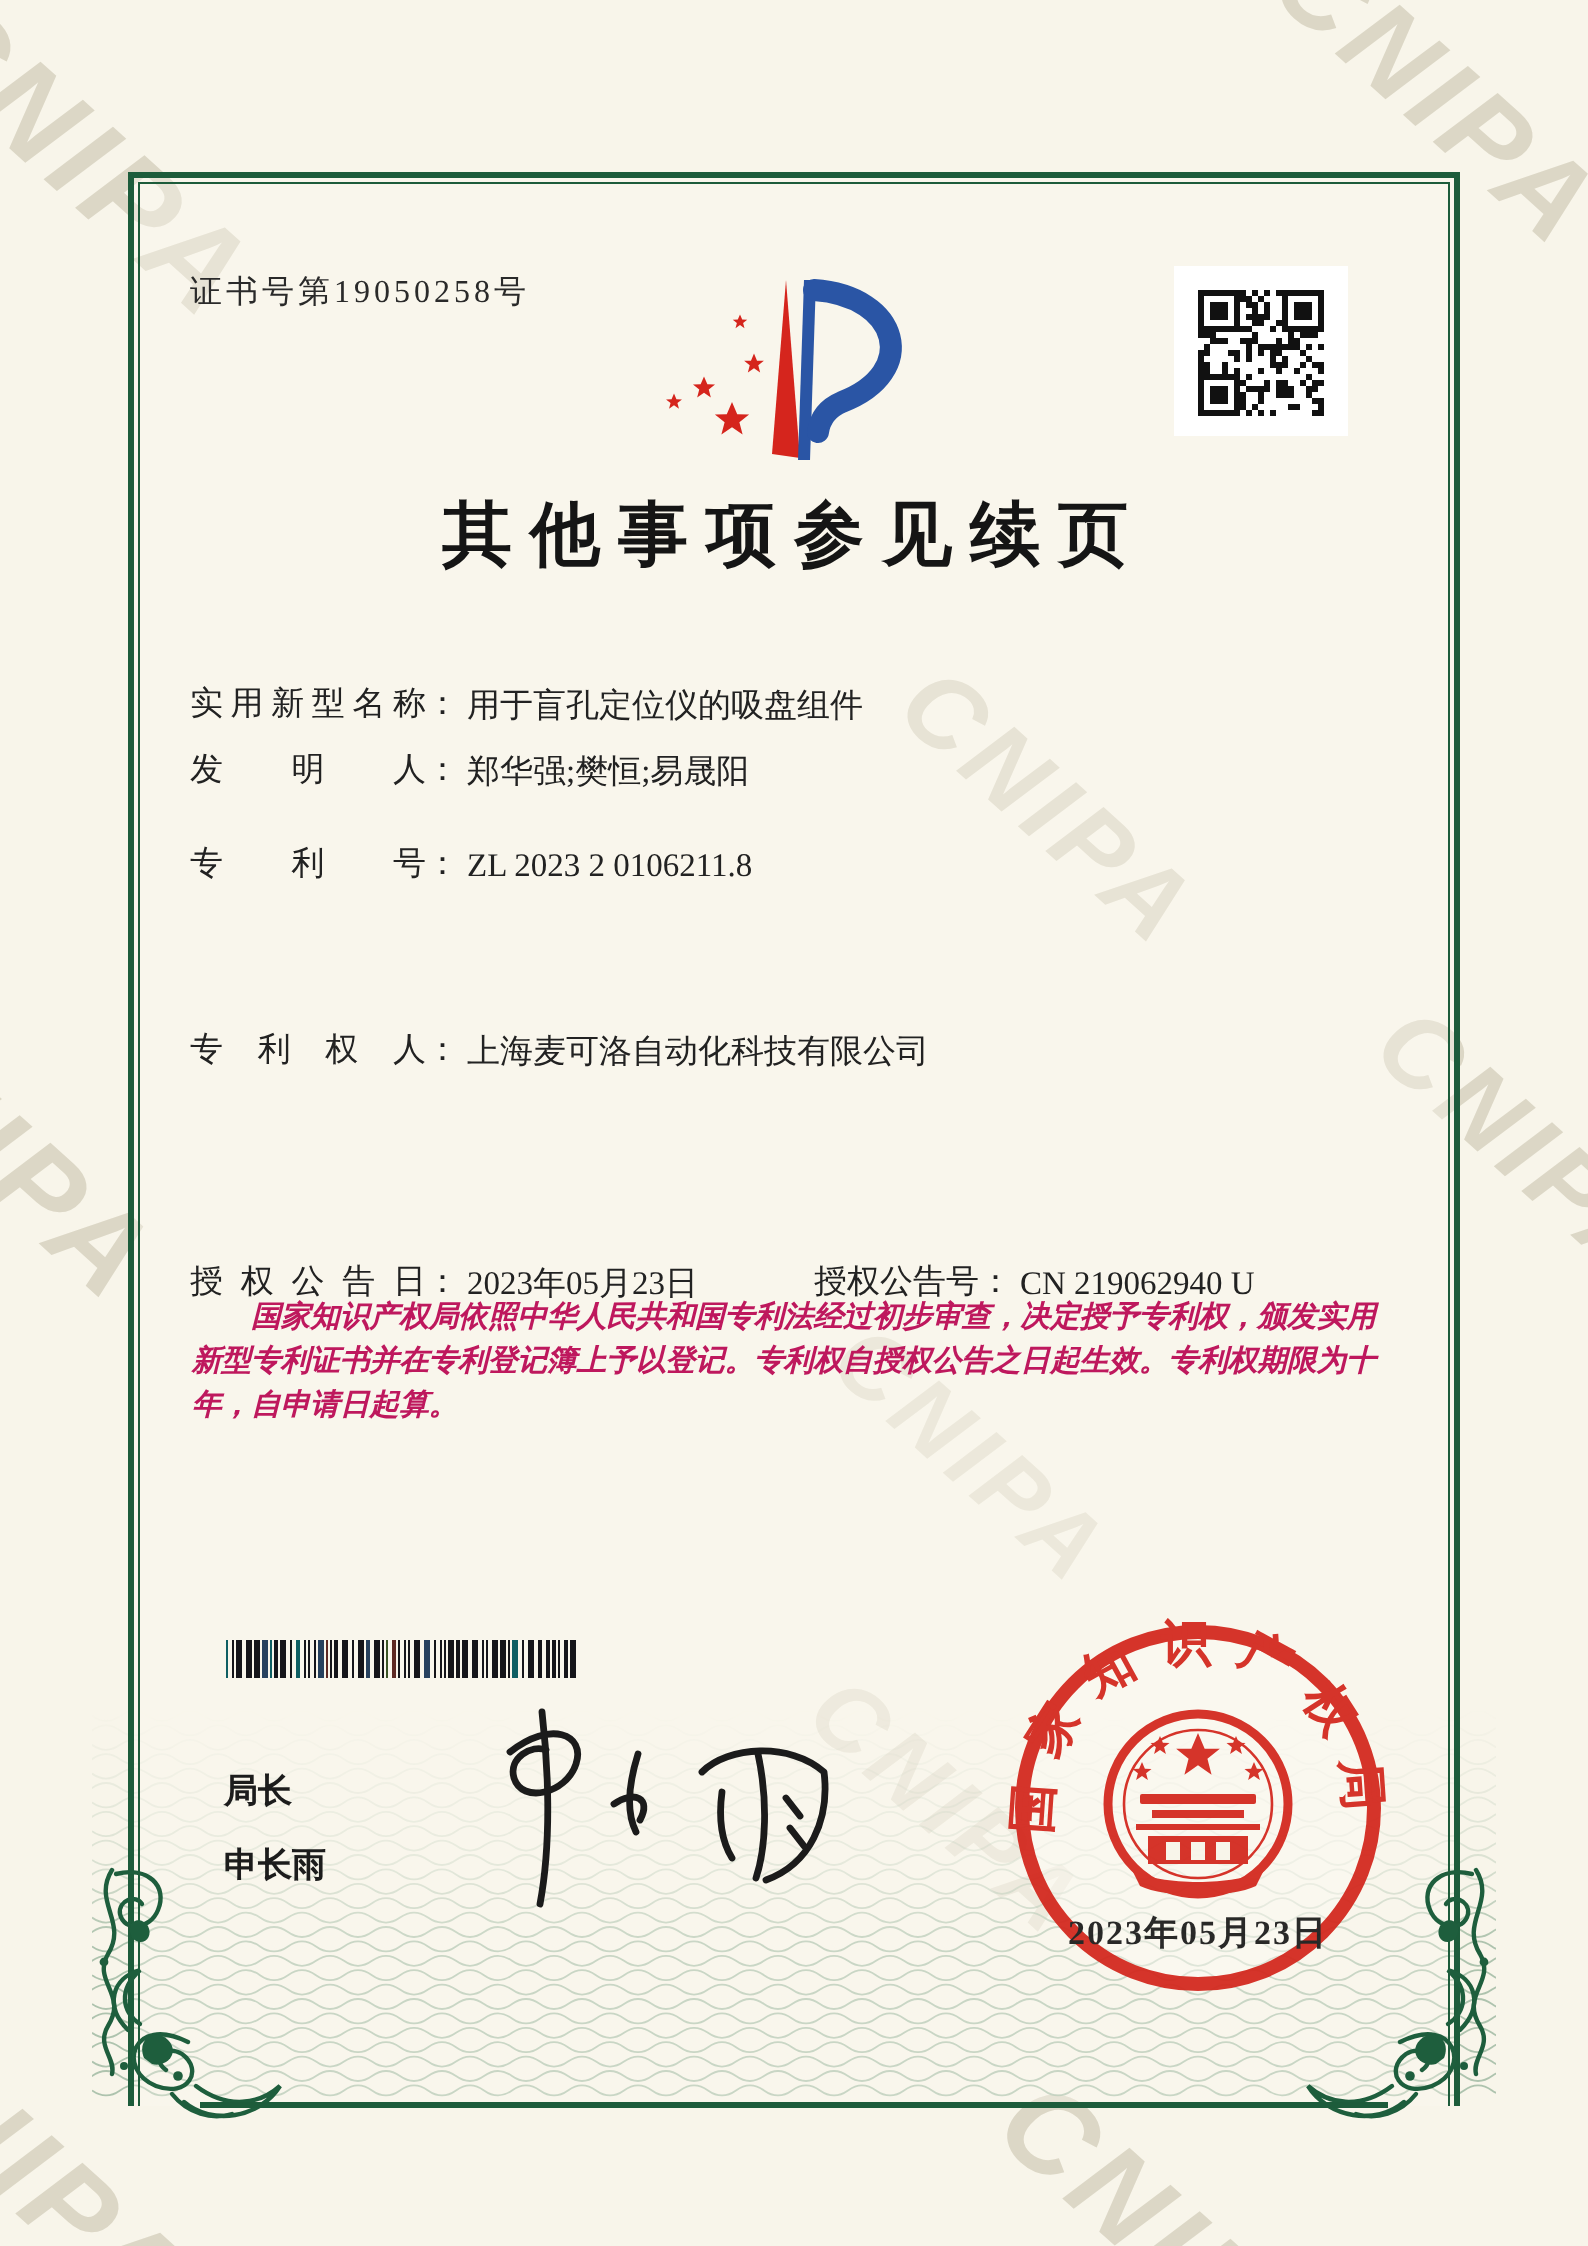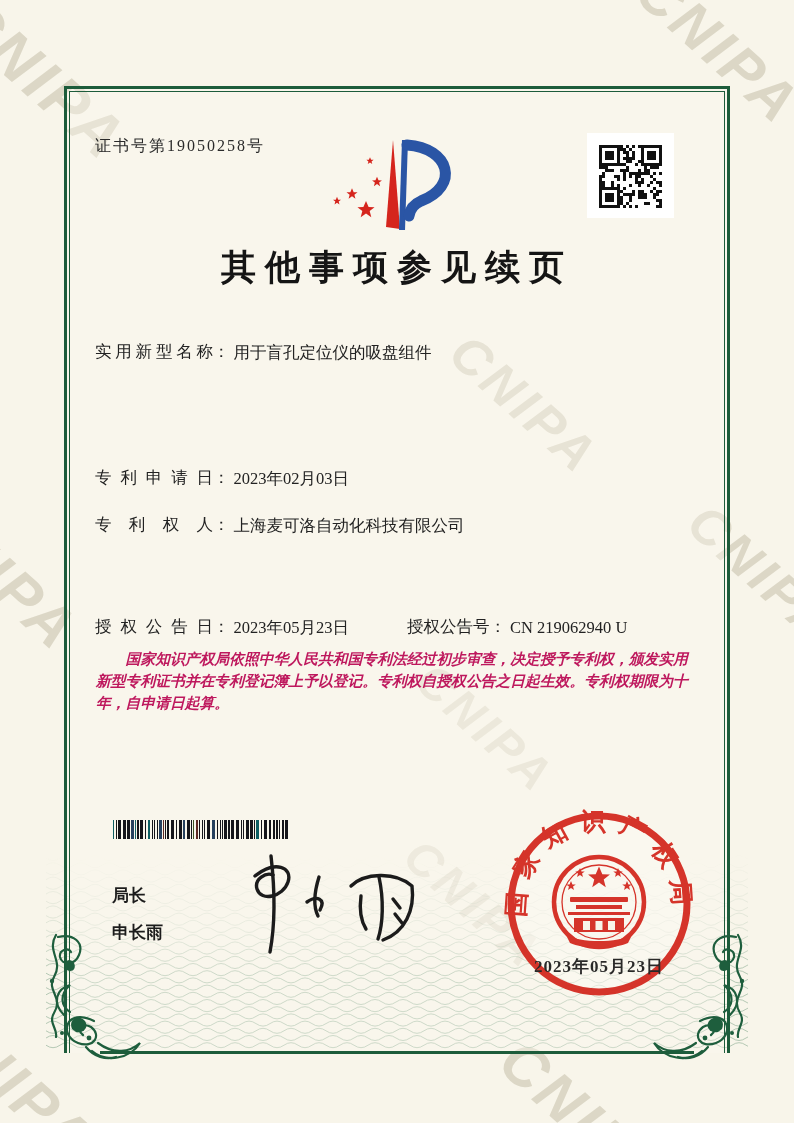--- a/index.html
+++ b/index.html
@@ -269,27 +269,30 @@
         <rect x="57" y="60" width="3" height="3" fill="#111"></rect>
         <rect x="60" y="60" width="3" height="3" fill="#111"></rect>
       </svg>
   </div>
 
   <div class="title">其他事项参见续页</div>
 
   <div class="frow" style="top:341px;">
     <span class="flabel">实用新型名称</span><span class="fcolon">：</span><span class="fvalue">用于盲孔定位仪的吸盘组件</span>
   </div>
-  <div class="frow" style="top:467px;">
-    <span class="flabel">专利申请日</span><span class="fcolon">：</span><span class="fvalue">2023年02月03日</span>
+  <div class="frow" style="top:374px;">
+    <span class="flabel">发明人</span><span class="fcolon">：</span><span class="fvalue">郑华强;樊恒;易晟阳</span>
+  </div>
+  <div class="frow" style="top:421px;">
+    <span class="flabel">专利号</span><span class="fcolon">：</span><span class="fvalue">ZL 2023 2 0106211.8</span>
   </div>
   <div class="frow" style="top:514px;">
     <span class="flabel">专利权人</span><span class="fcolon">：</span><span class="fvalue">上海麦可洛自动化科技有限公司</span>
   </div>
-  <div class="frow" style="top:616px;">
+  <div class="frow" style="top:630px;">
     <span class="flabel">授权公告日</span><span class="fcolon">：</span><span class="fvalue">2023年05月23日</span><span class="grant2">授权公告号</span><span class="fcolon">：</span><span class="fvalue">CN 219062940 U</span>
   </div>
 
   <div class="paras">
     <p>国家知识产权局依照中华人民共和国专利法经过初步审查，决定授予专利权，颁发实用新型专利证书并在专利登记簿上予以登记。专利权自授权公告之日起生效。专利权期限为十年，自申请日起算。</p>
   </div>
 
   <div class="barcode" id="barcode">
       <div style="width: 1px; background: rgb(15, 95, 99);"></div>
       <div style="width: 2px;"></div>

